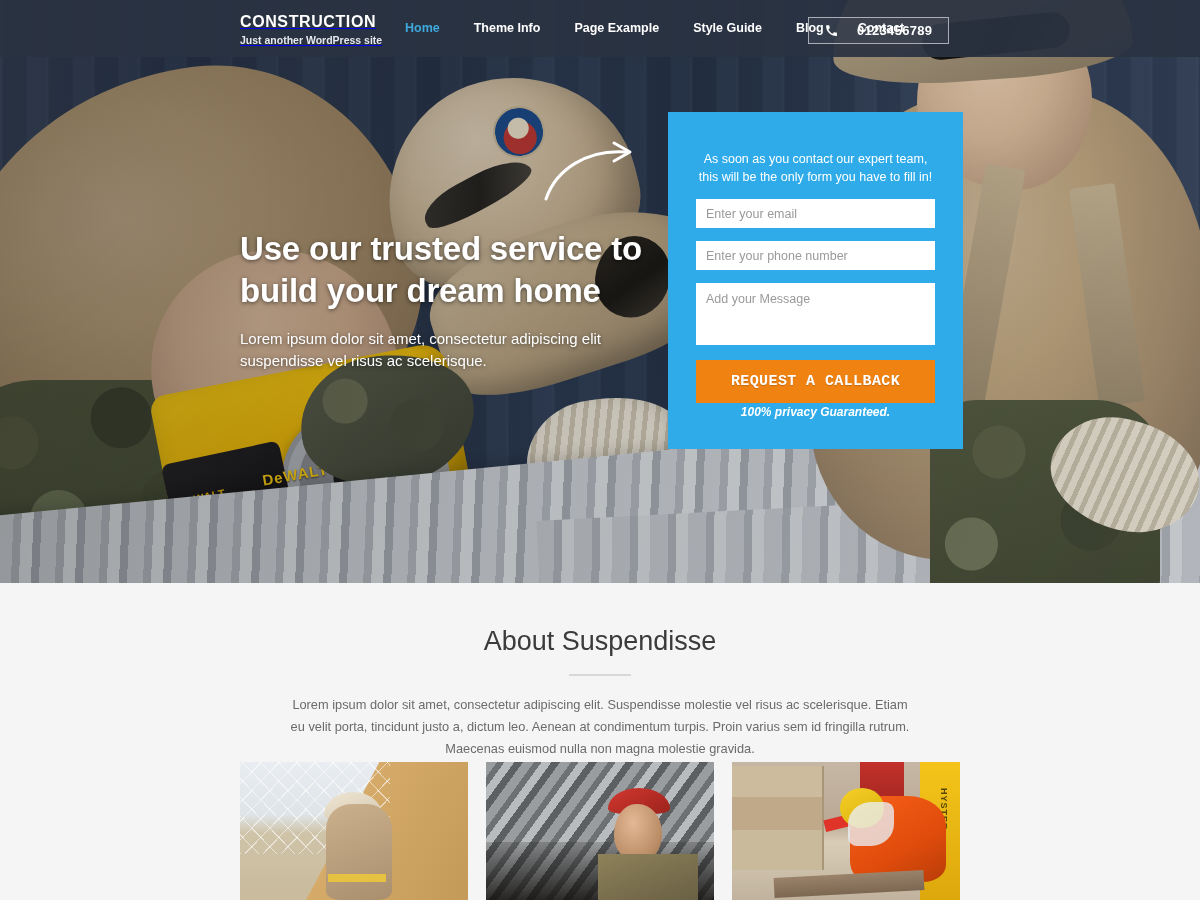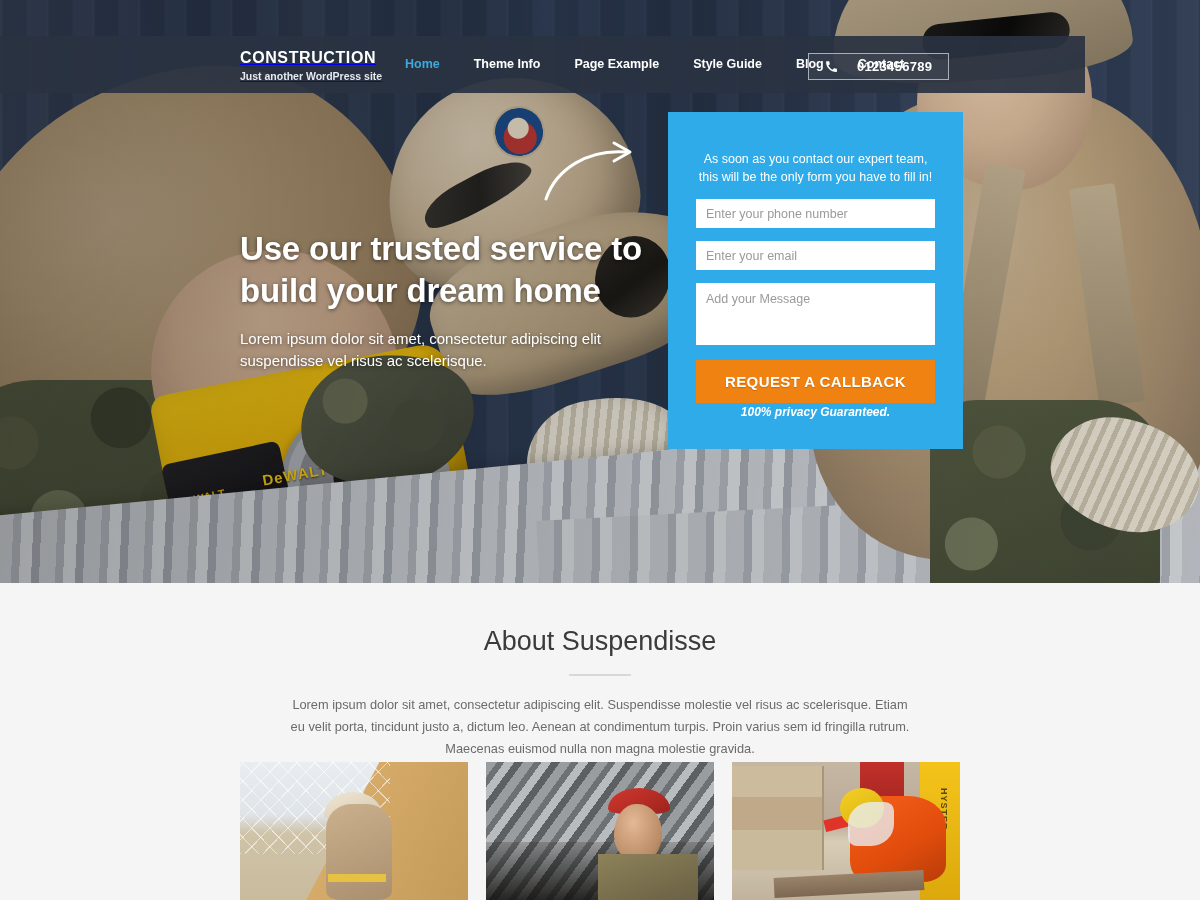--- a/index.html
+++ b/index.html
@@ -360,45 +360,44 @@
   }
   .qf-submit {
     display: block;
     width: 100%;
     margin-top: 15px;
     padding: 13px 0;
     border: none;
     cursor: pointer;
     background: #ef8211;
     color: #fff;
-    font-family: Liberation Sans, sans-serif;
+    font-family: Liberation Mono, monospace;
     font-size: 15px;
     font-weight: 700;
     letter-spacing: .4px;
     text-shadow: 0 1px 1px rgba(0,0,0,.18);
   }
   .qf-privacy {
     margin-top: 2px;
     text-align: center;
     color: #fff;
     font-size: 12px;
     font-style: italic;
     font-weight: 700;
   }
 
   
   .site-header {
     position: absolute;
     left: 0; top: 0;
-    width: 1085px; height: 57px;
+    width: 1200px; height: 57px;
     background: rgba(42, 51, 66, 0.93);
     z-index: 20;
     display: flex;
     align-items: center;
-    margin-top: 36px;
   }
   .brand { position: absolute; left: 240px; top: 13px; }
   .brand-name {
     color: #fff;
     font-size: 16px;
     font-weight: 700;
     letter-spacing: .6px;
     line-height: 1.1;
   }
   .brand-tagline {
@@ -639,22 +638,22 @@
     </svg>
 
     <div class="hero-copy">
       <h1 class="hero-title">Use our trusted service to build your dream home</h1>
       <p class="hero-sub">Lorem ipsum dolor sit amet, consectetur adipiscing elit suspendisse vel risus ac scelerisque.</p>
     </div>
 
     <form class="quote-form">
       <div class="qf-desc">As soon as you contact our expert team, this will be the only form you have to fill in!</div>
 
+      <input class="qf-field" type="email" placeholder="Enter your email" style="">
       <input class="qf-field" type="tel" placeholder="Enter your phone number" style="">
-      <input class="qf-field" type="email" placeholder="Enter your email" style="">
       <textarea class="qf-field" placeholder="Add your Message" style=""></textarea>
 
       <button class="qf-submit" type="submit">REQUEST A CALLBACK</button>
 
       <div class="qf-privacy">100% privacy Guaranteed.</div>
     </form>
   </section>
 
   <header class="site-header">
     <a class="brand" href="#">

